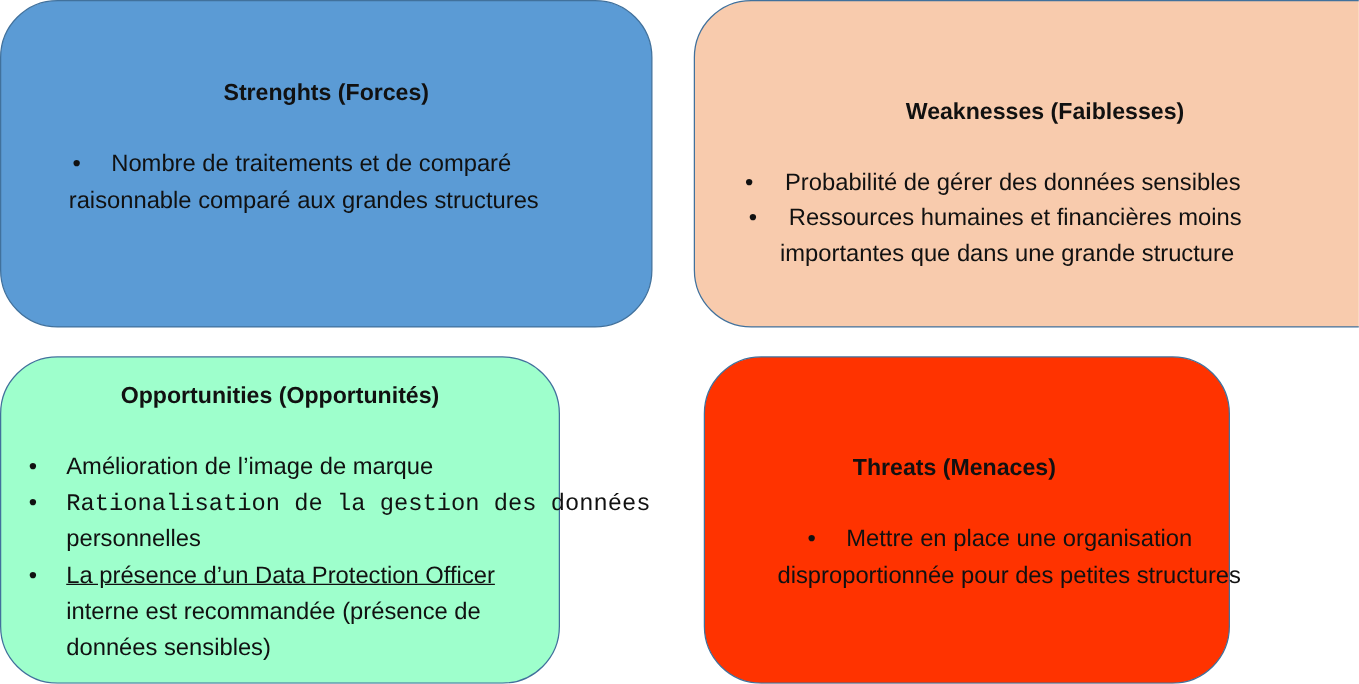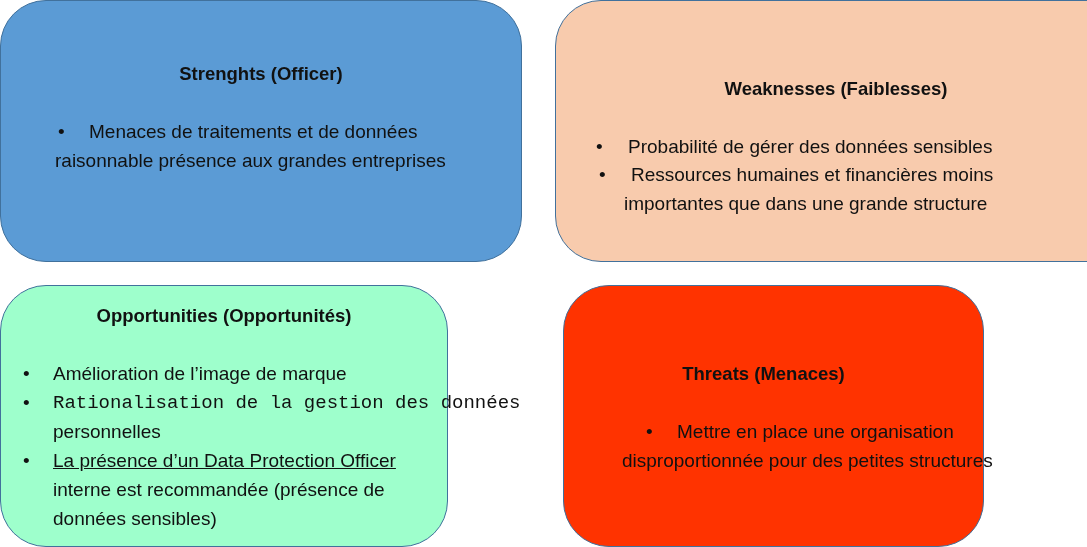--- a/index.html
+++ b/index.html
@@ -44,24 +44,24 @@
     .bullet {
       position: absolute;
       font-size: 19px;
       line-height: 22px;
     }
   </style>
 </head>
 <body style="color: rgb(17, 17, 17);">
 
 <div class="quad" id="q-strengths" style="background: rgb(91, 155, 213); border-color: rgb(65, 113, 156);">
-  <div class="title" style="top:62px;">Strenghts (Officer)</div>
+  <div class="title" style="top:62px;">Strenghts (Forces)</div>
   <div class="bullet" style="left:57px; top:120px;">•</div>
-  <div class="line" style="left:88px; top:120px;">Menaces de traitements et de données</div>
-  <div class="line" style="left:54px; top:149px;">raisonnable présence aux grandes entreprises</div>
+  <div class="line" style="left:88px; top:120px;">Nombre de traitements et de comparé</div>
+  <div class="line" style="left:54px; top:149px;">raisonnable comparé aux grandes structures</div>
 </div>
 
 <div class="quad" id="q-weaknesses" style="background: rgb(248, 203, 173); border-color: rgb(65, 113, 156);">
   <div class="title" style="top:77px; left:-20px;">Weaknesses (Faiblesses)</div>
   <div class="bullet" style="left:40px; top:135px;">•</div>
   <div class="line" style="left:72px; top:135px;">Probabilité de gérer des données sensibles</div>
   <div class="bullet" style="left:43px; top:163px;">•</div>
   <div class="line" style="left:75px; top:163px;">Ressources humaines et financières moins</div>
   <div class="line" style="left:68px; top:192px;">importantes que dans une grande structure</div>
 </div>

